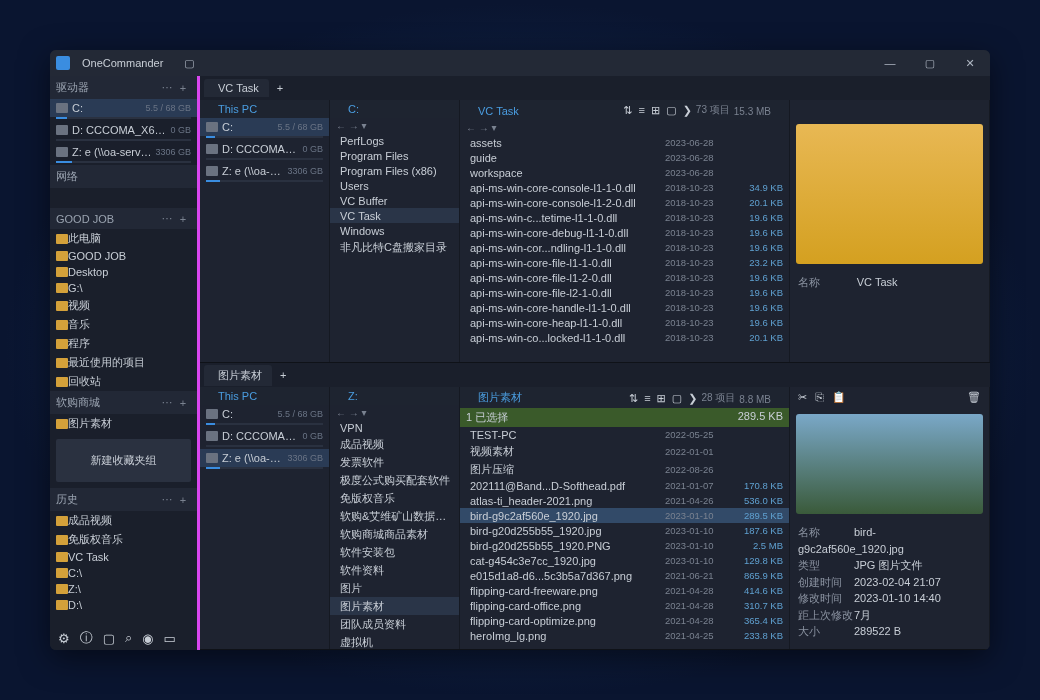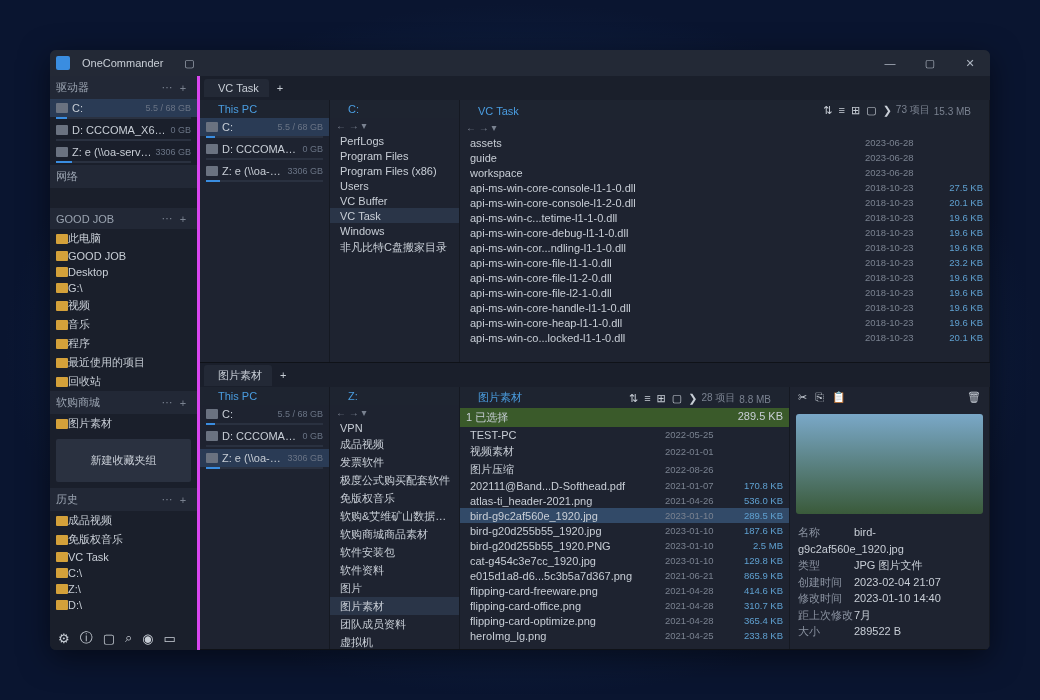--- a/index.html
+++ b/index.html
@@ -315,21 +315,21 @@
                 <div class="row">
                   <i class="fi folder"></i>
                   <span class="name">workspace</span>
                   <span class="date">2023-06-28</span>
                   <span class="size"></span>
                 </div>
                 <div class="row">
                   <i class="fi file"></i>
                   <span class="name">api-ms-win-core-console-l1-1-0.dll</span>
                   <span class="date">2018-10-23</span>
-                  <span class="size">27.5 KB</span>
+                  <span class="size">34.9 KB</span>
                 </div>
                 <div class="row">
                   <i class="fi file"></i>
                   <span class="name">api-ms-win-core-console-l1-2-0.dll</span>
                   <span class="date">2018-10-23</span>
                   <span class="size">20.1 KB</span>
                 </div>
                 <div class="row">
                   <i class="fi file"></i>
                   <span class="name">api-ms-win-c...tetime-l1-1-0.dll</span>
@@ -378,20 +378,28 @@
                   <span class="date">2018-10-23</span>
                   <span class="size">19.6 KB</span>
                 </div>
                 <div class="row">
                   <i class="fi file"></i>
                   <span class="name">api-ms-win-co...locked-l1-1-0.dll</span>
                   <span class="date">2018-10-23</span>
                   <span class="size">20.1 KB</span>
                 </div>
               </div>
+          </div>
+          <div class="col preview">
+            <div style="height:18px"></div>
+            <div class="preview-img folder"></div>
+            <div class="preview-meta">
+              <span class="k">名称</span>
+              <span>VC Task</span>
+            </div>
           </div>
         </div>
       </div>
 
       <div class="pane">
         <div class="tabbar">
           <div class="tab">
               <i class="fi folder"></i>
               <span>图片素材</span>
             </div>

